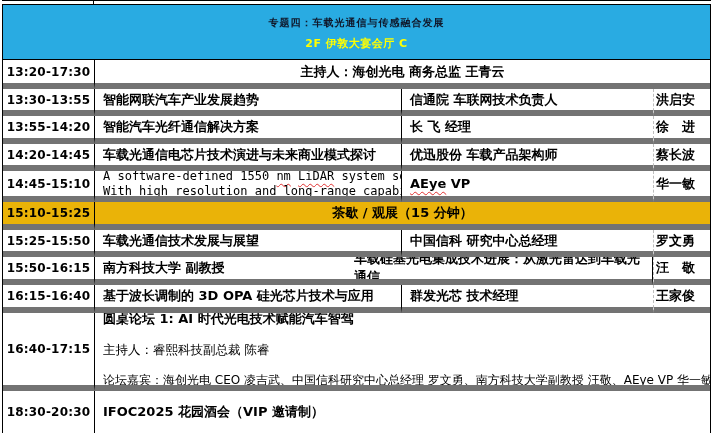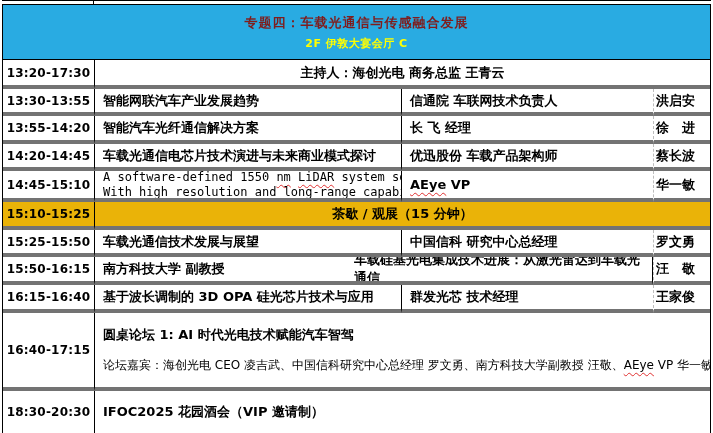--- a/index.html
+++ b/index.html
@@ -5,32 +5,32 @@
   html,body{margin:0;padding:0;background:#fff;}
   .page{
     width:713px;height:433px;background:#ffffff;position:relative;
     font-family:"DejaVu Sans","Liberation Sans",sans-serif;color:#000;
     box-sizing:border-box;overflow:hidden;
   }
   .topstrip{height:3px;margin:0 2px;border-top:1px solid #000;position:relative;}
   .topstrip .stub{position:absolute;left:91px;top:0;width:1px;height:3px;background:#000;}
   .tbl{margin:0 2px;border:1px solid #000;box-sizing:border-box;}
   .row{display:flex;box-sizing:border-box;}
-  .cell{box-sizing:border-box;border-right:1px solid #000;border-bottom:4px solid #737373;display:flex;align-items:center;overflow:hidden;}
+  .cell{box-sizing:border-box;border-right:1px solid #000;border-bottom:6px solid #737373;display:flex;align-items:center;overflow:hidden;}
   .row:last-child .cell{border-bottom:none;}
   .cell:last-child{border-right:none;}
   .time{width:92px;justify-content:center;font-size:12px;font-weight:600;letter-spacing:.2px;}
   .topic{width:307px;padding:0 8px;font-size:13px;font-weight:600;}
   .org{width:251px;padding:0 8px;font-size:13px;font-weight:600;border-right:none;text-align:right;}
   .name{width:57px;padding:0 0 0 2px;font-size:13px;font-weight:600;border-left:1px dashed #bdbdbd;font-family:Liberation Mono, monospace;}
   .merged{width:615px;padding:0 8px;font-size:13px;font-weight:600;}
   .merged.center{justify-content:center;}
   .hdr{height:54px;background:#29ABE2;border-bottom:1px solid #000;
        display:flex;flex-direction:column;align-items:center;justify-content:center;}
-  .hdr .t{font-size:13px;font-weight:700;color:#7f1d1d;letter-spacing:1px;line-height:20px;}
+  .hdr .t{font-size:10px;font-weight:700;color:#0f172a;letter-spacing:1px;line-height:20px;}
   .hdr .s{font-size:11px;font-weight:700;color:#FFFF00;letter-spacing:.5px;margin-top:3px;}
   .tea .cell{background:#eab308;}
   .en{font-family:"DejaVu Sans Mono","Liberation Mono",monospace;font-size:12px;font-weight:500;
       line-height:15px;display:block;align-self:center;white-space:nowrap;}
   .wavy{text-decoration-line:underline;text-decoration-style:wavy;text-decoration-color:#e03131;
         text-decoration-thickness:1px;text-underline-offset:3px;}
   .rt{flex-direction:column;align-items:flex-start;justify-content:center;padding:6px 8px;gap:12px;}
   .rt .l1{font-size:13px;font-weight:700;line-height:19px;white-space:nowrap;}
   .rt .l2{font-size:12.5px;font-weight:500;line-height:19px;white-space:nowrap;}
   .rt .l3{font-size:12px;font-weight:500;line-height:19px;white-space:nowrap;}
@@ -113,20 +113,21 @@
       <div class="cell time">16:15-16:40</div>
       <div class="cell topic">基于波长调制的 3D OPA 硅光芯片技术与应用</div>
       <div class="cell org">群发光芯 技术经理</div>
       <div class="cell name">王家俊</div>
     </div>
 
     <div class="row h78">
       <div class="cell time">16:40-17:15</div>
       <div class="cell merged rt">
         <div class="l1">圆桌论坛 1: AI 时代光电技术赋能汽车智驾</div>
+        <div class="l2">主持人：睿熙科技副总裁 陈睿</div>
         <div class="l3"><span>论坛嘉宾：海创光电 CEO 凌吉武、中国信科研究中心总经理 罗文勇、南方科技大学副教授 汪敬、</span><span class="wavy">AEye</span><span> VP 华一敏</span></div>
       </div>
     </div>
 
     <div class="row h42">
       <div class="cell time">18:30-20:30</div>
       <div class="cell merged">IFOC2025 花园酒会（VIP 邀请制）</div>
     </div>
 
   </div>

